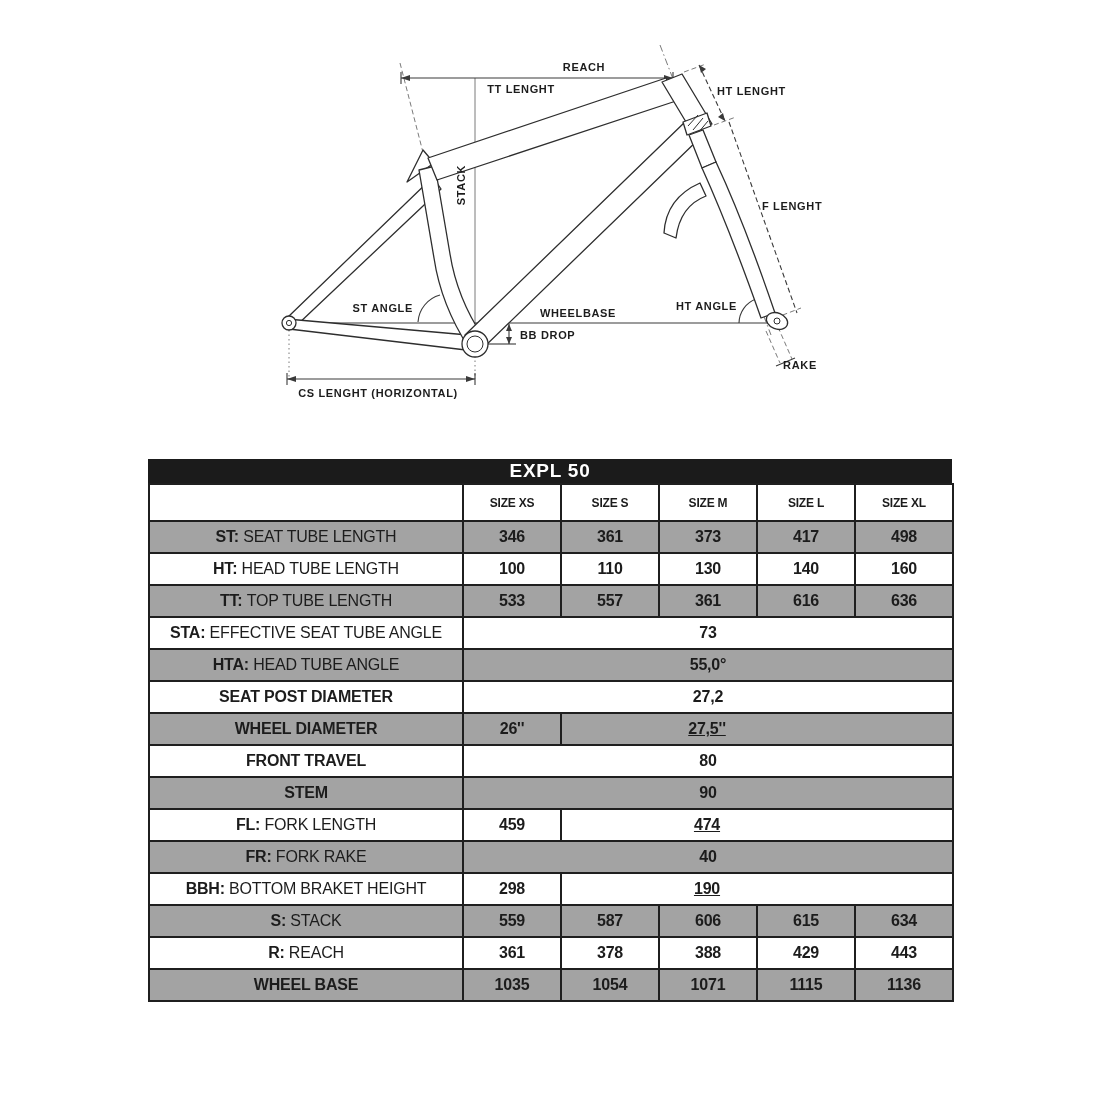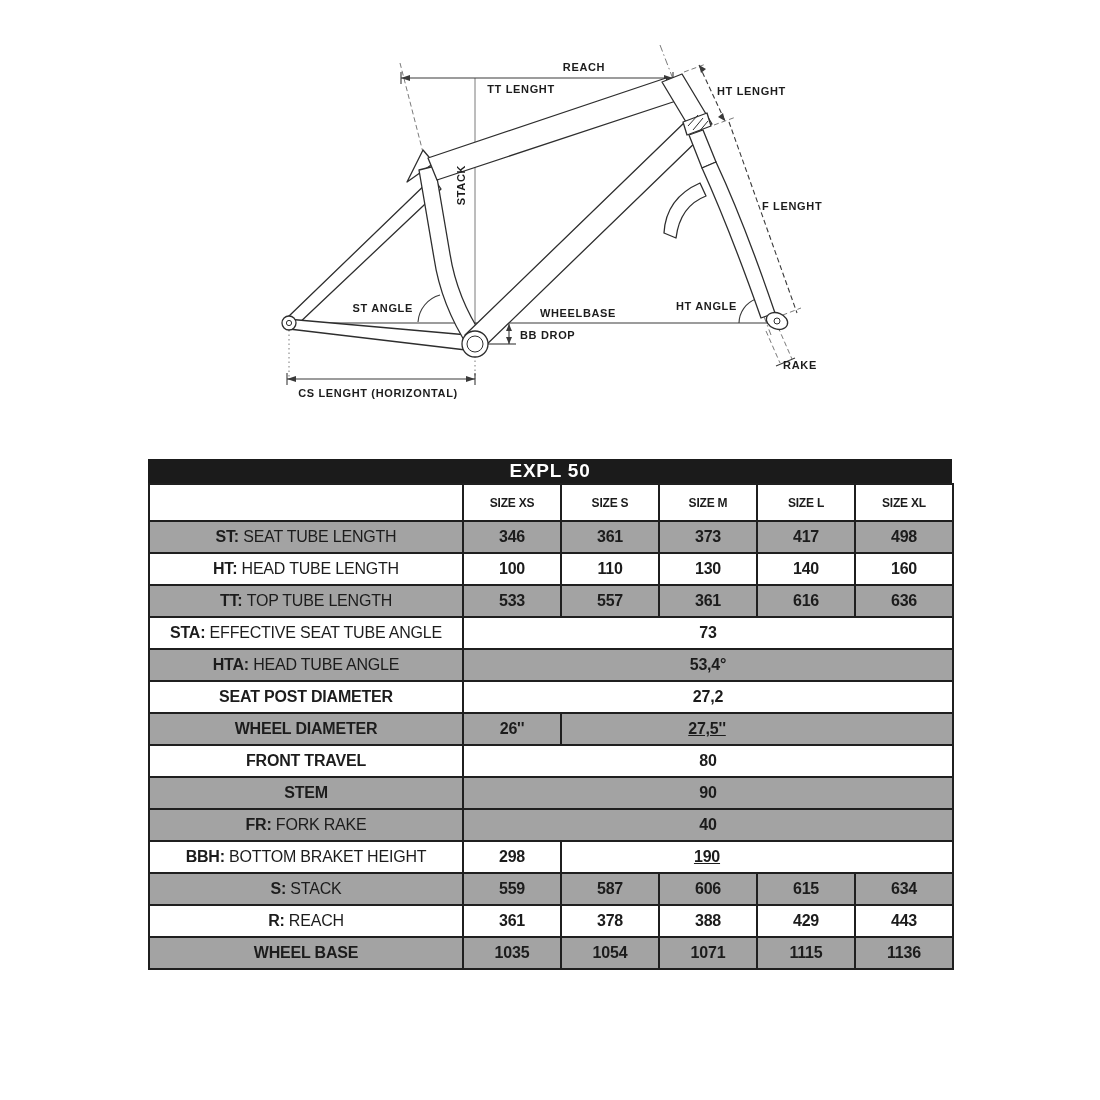--- a/index.html
+++ b/index.html
@@ -170,38 +170,43 @@
             <td>361</td>
             <td>616</td>
             <td>636</td>
           </tr>
           <tr>
             <td class="labelcell"><span class="prefix">STA: </span><span class="lbl">EFFECTIVE SEAT TUBE ANGLE</span></td>
             <td colspan="5">73</td>
           </tr>
           <tr class="shaded">
             <td class="labelcell"><span class="prefix">HTA: </span><span class="lbl">HEAD TUBE ANGLE</span></td>
-            <td colspan="5">53,4°</td>
+            <td colspan="5">55,0°</td>
           </tr>
           <tr>
             <td class="labelcell"><span class="lbl allbold">SEAT POST DIAMETER</span></td>
             <td colspan="5">27,2</td>
           </tr>
           <tr class="shaded">
             <td class="labelcell"><span class="lbl allbold">WHEEL DIAMETER</span></td>
             <td>26''</td>
             <td colspan="4" class="shift"><span>27,5''</span></td>
           </tr>
           <tr>
             <td class="labelcell"><span class="lbl allbold">FRONT TRAVEL</span></td>
             <td colspan="5">80</td>
           </tr>
           <tr class="shaded">
             <td class="labelcell"><span class="lbl allbold">STEM</span></td>
             <td colspan="5">90</td>
+          </tr>
+          <tr>
+            <td class="labelcell"><span class="prefix">FL: </span><span class="lbl">FORK LENGTH</span></td>
+            <td>459</td>
+            <td colspan="4" class="shift"><span>474</span></td>
           </tr>
           <tr class="shaded">
             <td class="labelcell"><span class="prefix">FR: </span><span class="lbl">FORK RAKE</span></td>
             <td colspan="5">40</td>
           </tr>
           <tr>
             <td class="labelcell"><span class="prefix">BBH: </span><span class="lbl">BOTTOM BRAKET HEIGHT</span></td>
             <td>298</td>
             <td colspan="4" class="shift"><span>190</span></td>
           </tr>

